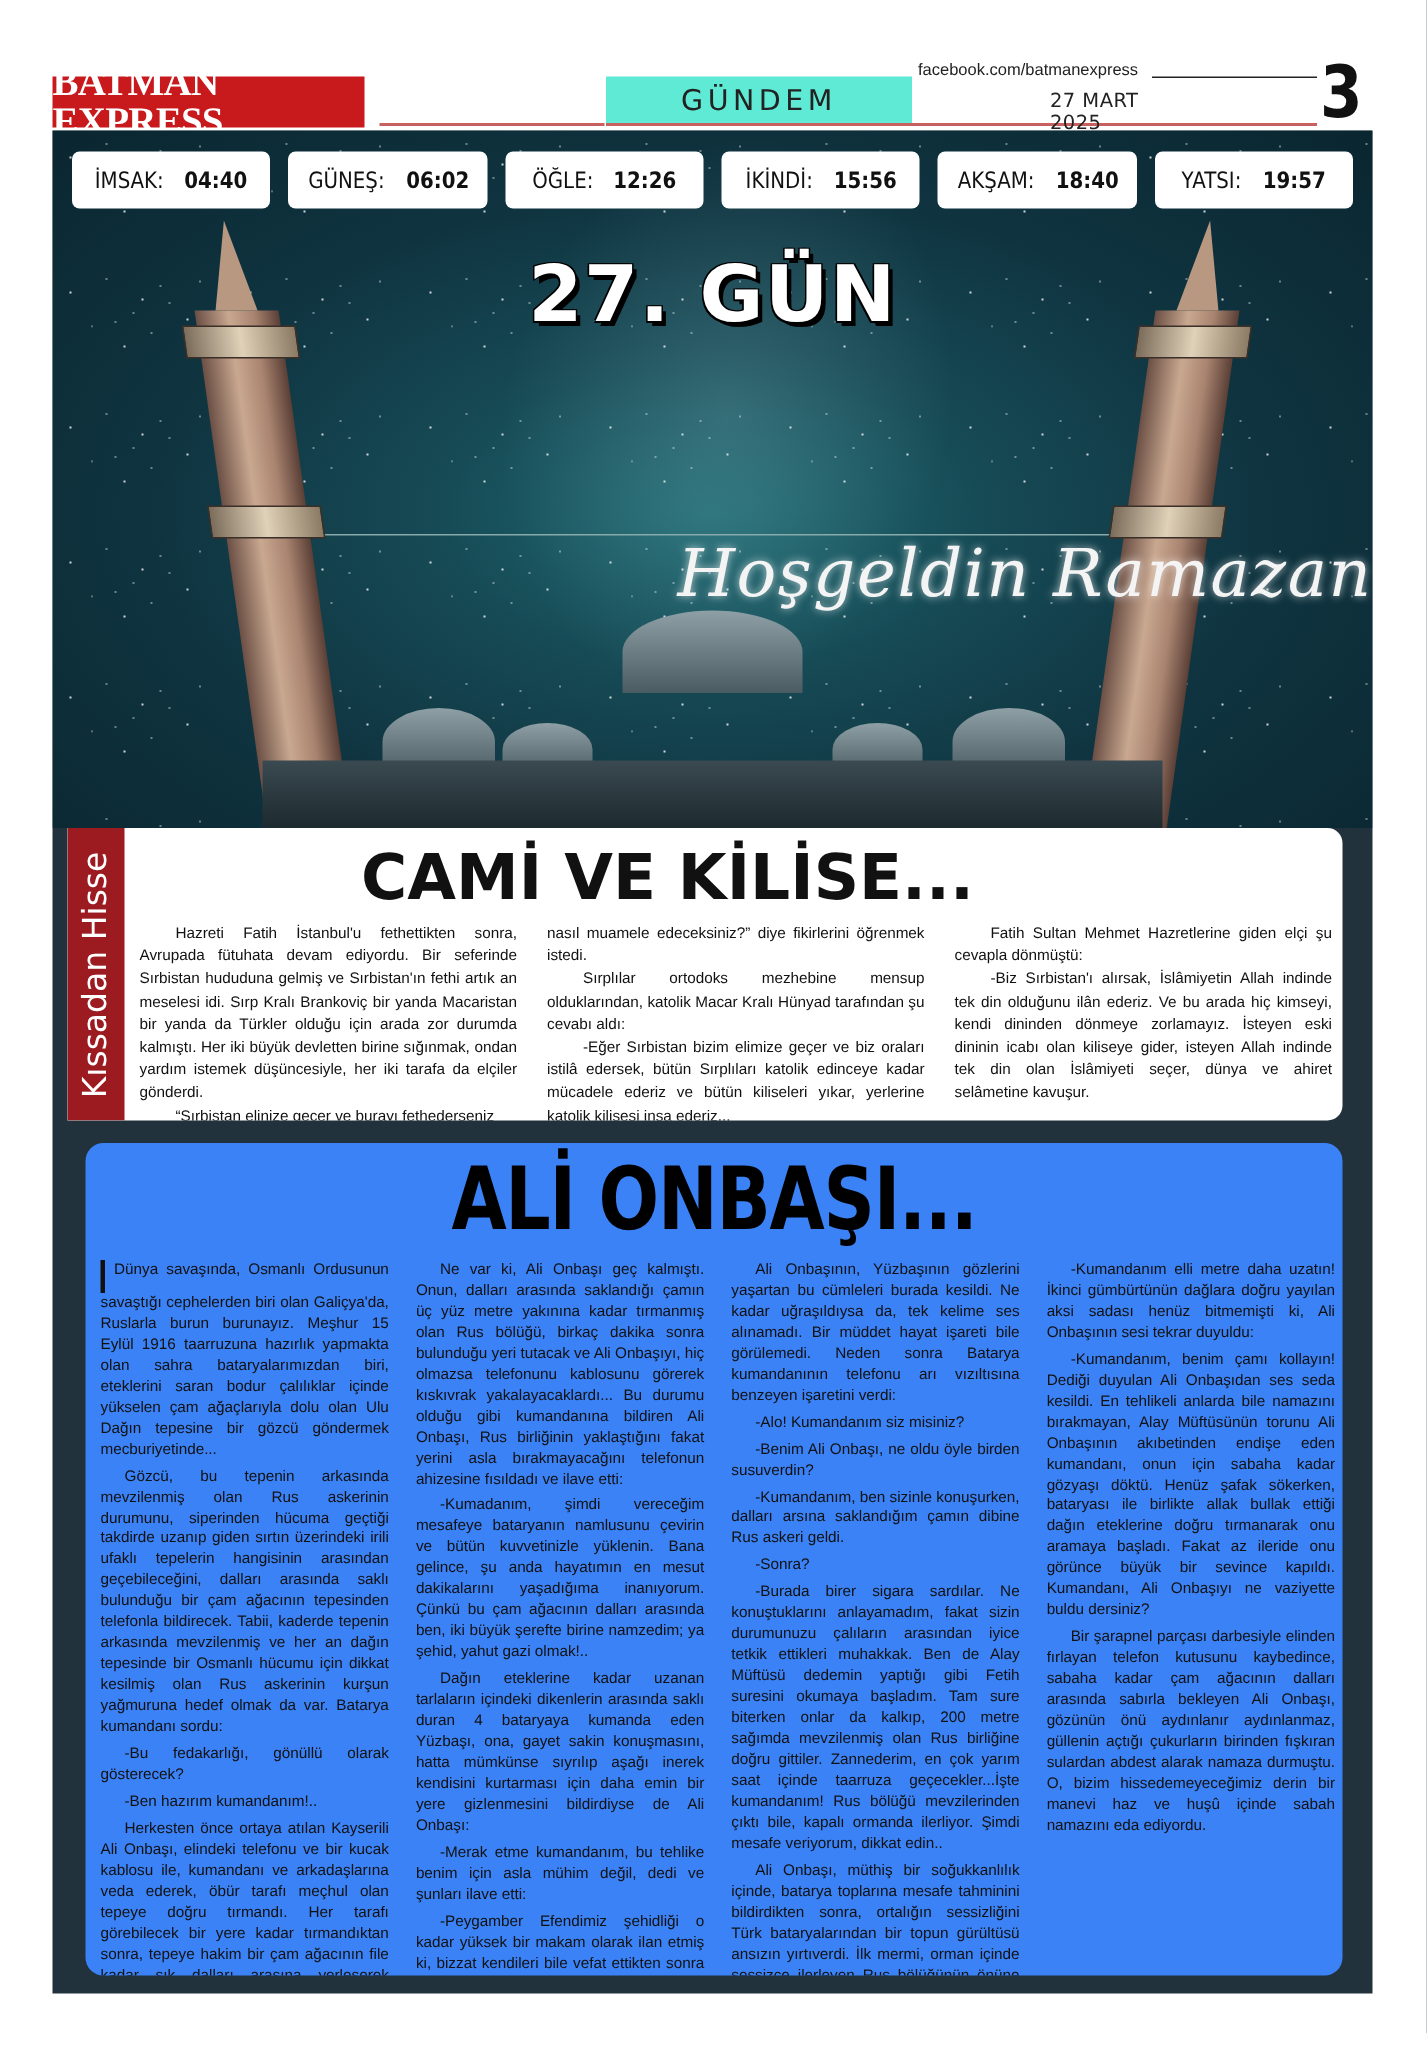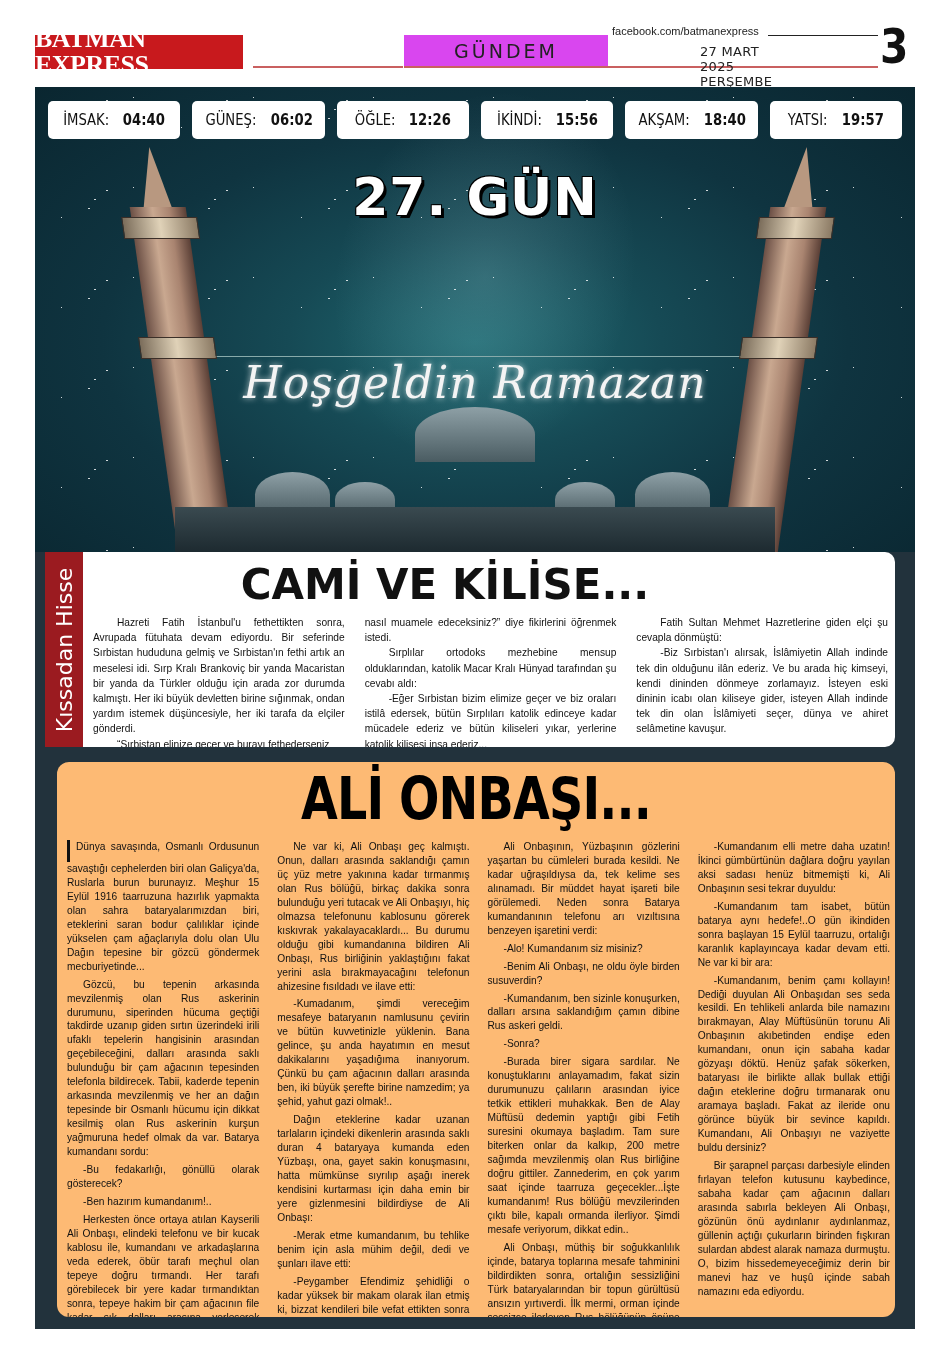--- a/index.html
+++ b/index.html
@@ -1,25 +1,25 @@
 <!DOCTYPE html>
 <html><head>
 <meta charset="utf-8">
 <style>
   * { box-sizing: border-box; margin: 0; padding: 0; }
   html, body { width: 951px; height: 1364px; background: #ffffff; overflow: hidden; }
   body { font-family: "Liberation Sans", sans-serif; color: #111; position: relative; }
 
   
-  .masthead { position: absolute; left: 0; top: 0; width: 767px; height: 85px; }
+  .masthead { position: absolute; left: 0; top: 16px; width: 767px; height: 85px; }
   .logo { position: absolute; left: 35px; top: 35px; width: 208px; height: 34px; background: #c8191d;
           color: #fff; font-family: "Liberation Serif", serif; font-weight: bold; font-size: 26px;
           letter-spacing: -0.5px; display: flex; align-items: center; justify-content: center; line-height: 1; }
   .rule-red { position: absolute; left: 253px; top: 66px; width: 150px; height: 2px; background: #c96060; }
-  .section { position: absolute; left: 404px; top: 35px; width: 204px; height: 33px; background: #d946ef;
+  .section { position: absolute; left: 404px; top: 35px; width: 204px; height: 33px; background: #5eead4;
              border-bottom: 2px solid #c96060; display: flex; align-items: center; justify-content: center;
              font-family: "DejaVu Sans", sans-serif; font-size: 19px; letter-spacing: 3px; color: #222; }
   .rule-red2 { position: absolute; left: 608px; top: 66px; width: 270px; height: 2px; background: #c96060; }
   .fb { position: absolute; left: 612px; top: 25px; font-size: 11px; color: #222; font-family: "Liberation Sans", sans-serif; }
   .topline { position: absolute; left: 768px; top: 35px; width: 110px; height: 1px; background: #222; }
   .date { position: absolute; left: 700px; top: 44px; font-family: "DejaVu Sans", sans-serif; font-size: 13px; color: #222; letter-spacing: 0.3px; }
   .pagenum { position: absolute; left: 880px; top: 22px; font-family: "DejaVu Sans", sans-serif; font-weight: bold; font-size: 48px; line-height: 1; color: #111; transform: scaleX(0.85); transform-origin: left; }
 
   
   .panel { position: absolute; left: 35px; top: 87px; width: 880px; height: 1242px; background: #22323c; overflow: hidden; }
@@ -48,21 +48,21 @@
   .minaret.left { left: 120px; top: 120px; height: 360px; transform: skewX(8deg); }
   .minaret.right { left: 710px; top: 120px; height: 360px; transform: skewX(-8deg); }
   .balcony { position: absolute; left: -10px; width: 76px; height: 22px; background: linear-gradient(90deg,#7a6c5a,#e0d2b8,#8b7a64); border: 1px solid #3b2f28; }
   .spire { position: absolute; left: 14px; top: -60px; width: 0; height: 0; border-left: 14px solid transparent; border-right: 14px solid transparent; border-bottom: 60px solid #b89880; }
   .dome { position: absolute; border-radius: 50% 50% 0 0; background: linear-gradient(180deg, #8ea0a6 0%, #4a5c62 100%); }
   .mosque-base { position: absolute; left: 140px; top: 420px; width: 600px; height: 45px; background: linear-gradient(180deg, #3a4a50, #1d2a30); }
   .banner-line { position: absolute; left: 170px; top: 269px; width: 540px; height: 1px; background: #8aa; }
   .hero-title { position: absolute; left: 0; top: 80px; width: 880px; text-align: center; color: #fff;
                 font-family: "DejaVu Sans", sans-serif; font-weight: bold; font-size: 52px;
                 text-shadow: 3px 3px 0 #000, -1px -1px 0 #000, 1px -1px 0 #000, -1px 1px 0 #000; letter-spacing: 1px; }
-  .hero-script { position: absolute; left: 0; top: 270px; width: 880px; text-align: center; color: #f4f4f4;
+  .hero-script { position: absolute; left: 0; top: 270px; width: 880px; text-align: right; color: #f4f4f4;
                  font-family: "DejaVu Serif", serif; font-style: italic; font-size: 44px;
                  text-shadow: 0 0 6px rgba(255,255,255,0.7); letter-spacing: 1px; }
 
   
   .times { position: absolute; left: 13px; top: 14px; width: 854px; display: flex; gap: 12px; z-index: 3; }
   .time-box { flex: 1; height: 38px; background: #fff; border-radius: 5px; display: flex; align-items: center; justify-content: center;
               font-family: "DejaVu Sans", sans-serif; font-size: 15px; color: #111; gap: 8px; }
   .time-box .lbl { transform: scaleX(0.88); }
   .time-box .val { font-weight: bold; transform: scaleX(0.88); }
 
@@ -72,21 +72,21 @@
   .kissa-tab span { position: absolute; left: 50%; top: 50%; transform: translate(-50%,-50%) rotate(-90deg);
                     color: #fff; font-family: "DejaVu Sans", sans-serif; font-size: 22px; white-space: nowrap; }
   .kissa-title { position: absolute; left: 38px; top: 8px; width: 724px; text-align: center;
                  font-family: "DejaVu Sans", sans-serif; font-weight: bold; font-size: 42px; letter-spacing: 0; color: #111; }
   .kissa-cols { position: absolute; left: 48px; top: 63px; width: 795px; display: flex; gap: 20px; }
   .kissa-col { flex: 1; font-size: 10.2px; line-height: 15.2px; text-align: justify; color: #111; }
   .kissa-col p { text-indent: 24px; }
   .kissa-col p.noind { text-indent: 0; }
 
   
-  .article { position: absolute; left: 22px; top: 675px; width: 838px; height: 555px; background: #fdba74; border-radius: 12px; overflow: hidden; }
+  .article { position: absolute; left: 22px; top: 675px; width: 838px; height: 555px; background: #3b82f6; border-radius: 12px; overflow: hidden; }
   .article-title { position: absolute; left: 0; top: 8px; width: 838px; text-align: center;
                    font-family: "DejaVu Sans", sans-serif; font-weight: bold; font-size: 58px; letter-spacing: -1px;
                    transform: scaleX(0.82); color: #000; line-height: 1; }
   .cols { position: absolute; left: 10px; top: 78px; width: 823px; display: flex; gap: 18px; }
   .col { flex: 1; font-size: 10.2px; line-height: 13.95px; text-align: justify; color: #111; }
   .col p { text-indent: 16px; margin-bottom: 4px; }
   .col p.first { text-indent: 0; }
   .dropcap { display: inline-block; width: 3px; height: 22px; background: #111; margin-right: 6px; vertical-align: top; }
 </style>
 </head>
@@ -204,19 +204,18 @@
         <p>Ali Onbaşının, Yüzbaşının gözlerini yaşartan bu cümleleri burada kesildi. Ne kadar uğraşıldıysa da, tek kelime ses alınamadı. Bir müddet hayat işareti bile görülemedi. Neden sonra Batarya kumandanının telefonu arı vızıltısına benzeyen işaretini verdi:</p>
         <p>-Alo! Kumandanım siz misiniz?</p>
         <p>-Benim Ali Onbaşı, ne oldu öyle birden susuverdin?</p>
         <p>-Kumandanım, ben sizinle konuşurken, dalları arsına saklandığım çamın dibine Rus askeri geldi.</p>
         <p>-Sonra?</p>
         <p>-Burada birer sigara sardılar. Ne konuştuklarını anlayamadım, fakat sizin durumunuzu çalıların arasından iyice tetkik ettikleri muhakkak. Ben de Alay Müftüsü dedemin yaptığı gibi Fetih suresini okumaya başladım. Tam sure biterken onlar da kalkıp, 200 metre sağımda mevzilenmiş olan Rus birliğine doğru gittiler. Zannederim, en çok yarım saat içinde taarruza geçecekler...İşte kumandanım! Rus bölüğü mevzilerinden çıktı bile, kapalı ormanda ilerliyor. Şimdi mesafe veriyorum, dikkat edin..</p>
         <p>Ali Onbaşı, müthiş bir soğukkanlılık içinde, batarya toplarına mesafe tahminini bildirdikten sonra, ortalığın sessizliğini Türk bataryalarından bir topun gürültüsü ansızın yırtıverdi. İlk mermi, orman içinde sessizce ilerleyen Rus bölüğünün önüne düşmüştü. Rus kumandanı bunu bir tesa-</p>
       </div>
       <div class="col">
         <p>-Kumandanım elli metre daha uzatın! İkinci gümbürtünün dağlara doğru yayılan aksi sadası henüz bitmemişti ki, Ali Onbaşının sesi tekrar duyuldu:</p>
-        <p>-Kumandanım tam isabet, bütün batarya aynı hedefe!..O gün ikindiden sonra başlayan 15 Eylül taarruzu, ortalığı karanlık kaplayıncaya kadar devam etti. Ne var ki bir ara:</p>
         <p>-Kumandanım, benim çamı kollayın! Dediği duyulan Ali Onbaşıdan ses seda kesildi. En tehlikeli anlarda bile namazını bırakmayan, Alay Müftüsünün torunu Ali Onbaşının akıbetinden endişe eden kumandanı, onun için sabaha kadar gözyaşı döktü. Henüz şafak sökerken, bataryası ile birlikte allak bullak ettiği dağın eteklerine doğru tırmanarak onu aramaya başladı. Fakat az ileride onu görünce büyük bir sevince kapıldı. Kumandanı, Ali Onbaşıyı ne vaziyette buldu dersiniz?</p>
         <p>Bir şarapnel parçası darbesiyle elinden fırlayan telefon kutusunu kaybedince, sabaha kadar çam ağacının dalları arasında sabırla bekleyen Ali Onbaşı, gözünün önü aydınlanır aydınlanmaz, güllenin açtığı çukurların birinden fışkıran sulardan abdest alarak namaza durmuştu. O, bizim hissedemeyeceğimiz derin bir manevi haz ve huşû içinde sabah namazını eda ediyordu.</p>
       </div>
     </div>
   </div>
 </div>
 
 </body></html>

